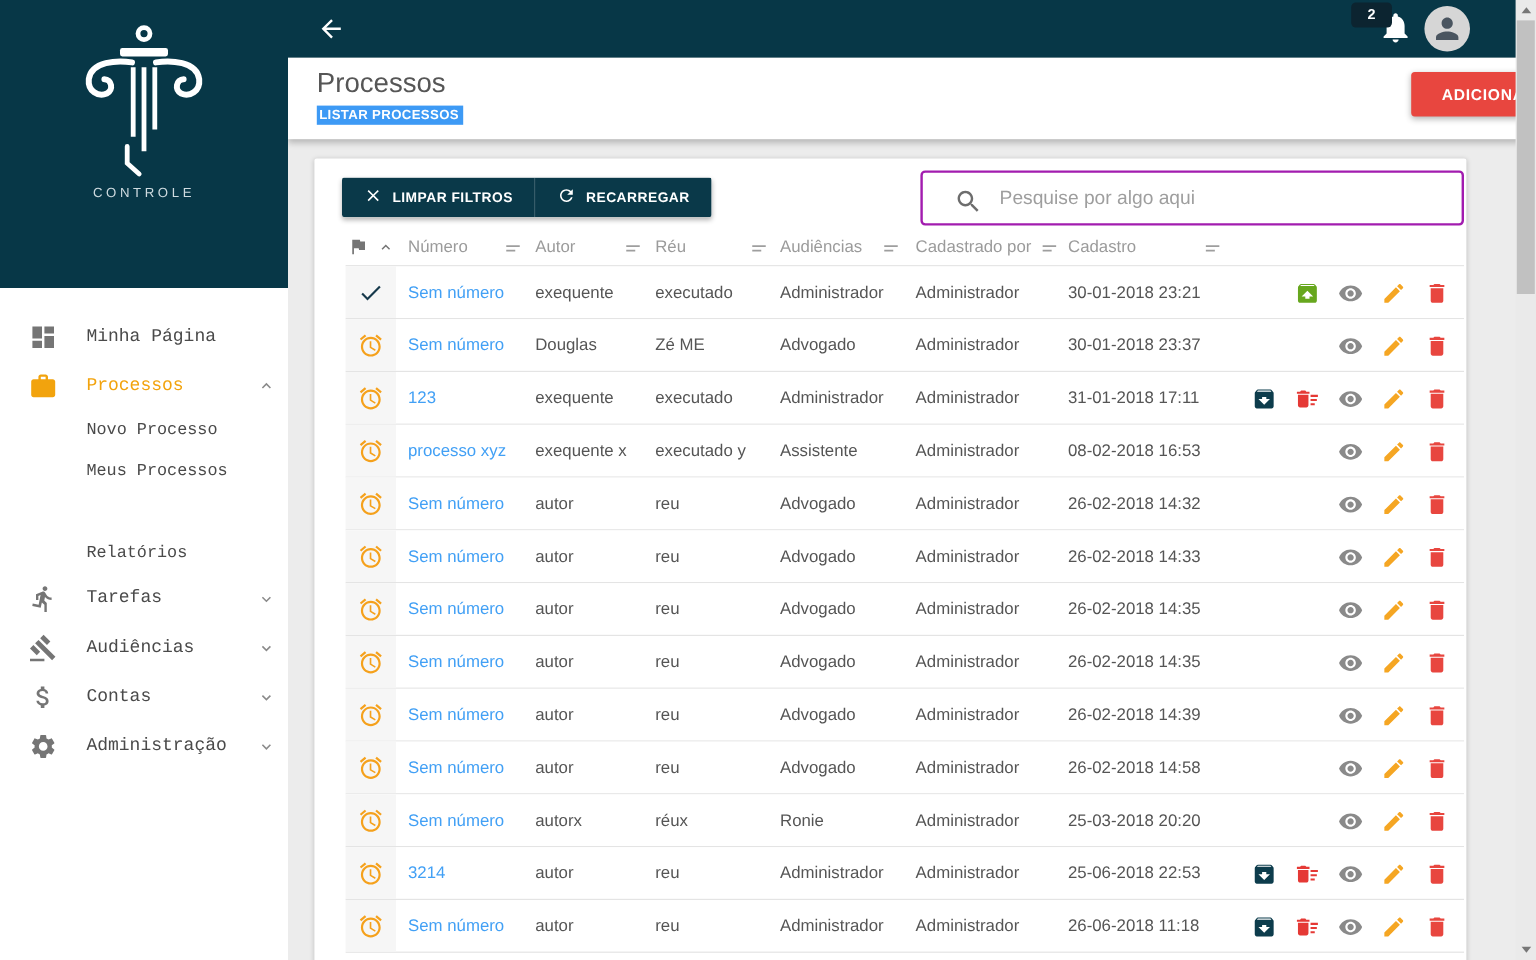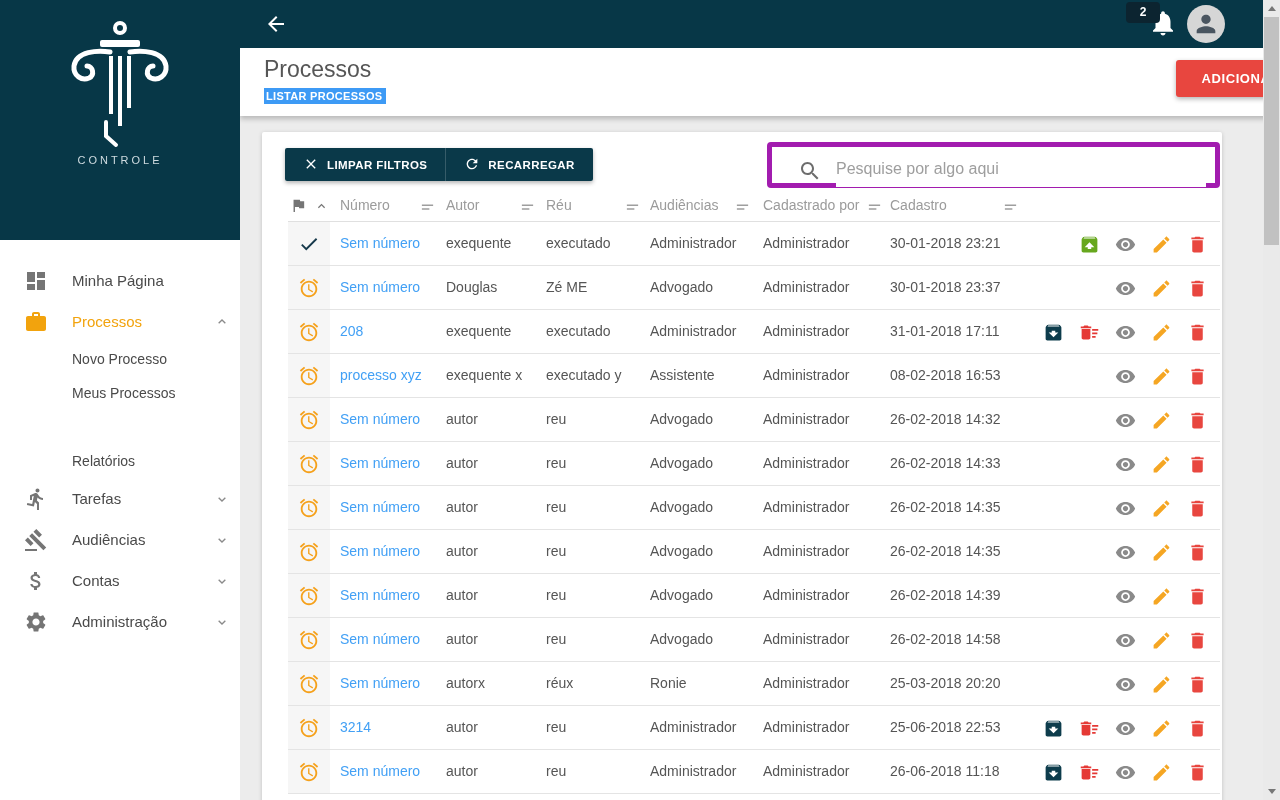--- a/index.html
+++ b/index.html
@@ -6,21 +6,21 @@
   html,body { width:1280px; height:800px; overflow:hidden; background:#ececec;
               font-family:"Liberation Sans", sans-serif; }
   #app { position:relative; width:1280px; height:800px; }
 
   
   .sidebar { position:absolute; left:0; top:0; width:240px; height:800px; background:#ffffff; z-index:5; }
   .brand { position:absolute; left:0; top:0; width:240px; height:240px; background:#073747; text-align:center; }
   .brand svg { margin-top:18px; }
   .brand-sub  { color:#cfdbe0; font-size:11px; letter-spacing:3px; margin-top:2px; }
   .brand-name { color:#ffffff; font-size:30px; font-weight:400; letter-spacing:2px; margin-top:2px; }
-  .menu { position:absolute; left:0; top:240px; width:272px; bottom:0; }
+  .menu { position:absolute; left:0; top:240px; width:272px; bottom:0;font-family:Liberation Mono, monospace; }
   .menu-item { position:absolute; left:0; width:240px; height:41px; display:flex; align-items:center; cursor:pointer; }
   .menu-item .mi-icon { position:absolute; left:24px; width:24px; height:24px; }
   .menu-item .mi-label { position:absolute; left:72px; font-size:15px; color:#4a4a4a; }
   .menu-item.active .mi-label { color:#f2a30d; }
   .menu-item .mi-chev { position:absolute; left:214px; width:16px; height:16px; }
   .sub-item { position:absolute; left:0; width:240px; height:34px; display:flex; align-items:center; cursor:pointer; }
   .sub-item .mi-label { position:absolute; left:72px; font-size:14px; color:#4a4a4a; }
   .sub-item.active .mi-label { color:#f2a30d; }
 
   
@@ -47,21 +47,21 @@
   .content { position:absolute; left:240px; right:0; top:116px; bottom:0; background:#ececec; }
   .card { position:absolute; left:22px; top:16px; width:960px; height:700px; background:#ffffff;
           border-radius:2px; box-shadow:0 1px 4px rgba(0,0,0,.18); }
 
   .toolbar { position:absolute; left:23px; top:16px; height:33px; display:flex; box-shadow:0 2px 4px rgba(0,0,0,.3); border-radius:2px; overflow:hidden; }
   .tb-btn { height:33px; background:#0a3949; border:none; color:#fff; font-size:11.5px; font-weight:bold;
             letter-spacing:.4px; display:flex; align-items:center; gap:8px; padding:0 18px; cursor:pointer;
             font-family:"Liberation Sans",sans-serif; }
   .tb-btn + .tb-btn { border-left:1px solid rgba(255,255,255,.18); }
 
-  .search-box { position:absolute; left:505px; top:10px; width:453px; height:46px; border:5px solid #a21caf;
+  .search-box { position:absolute; left:505px; top:10px; width:453px; height:46px; border:2px solid #a21caf;
                 border-radius:4px; }
   .search-box svg { position:absolute; left:26px; top:12px; }
   .search-input { position:absolute; left:64px; top:4px; width:370px; height:36px; border:none; outline:none;
                   font-size:16px; color:#555; font-family:"Liberation Sans",sans-serif; }
   .search-input::placeholder { color:#9e9e9e; }
 
   .thead { position:absolute; left:26px; top:63px; width:932px; height:27px; border-bottom:1px solid #e0e0e0; }
   .th { position:absolute; top:2px; font-size:14px; color:#9b9b9b; cursor:pointer; }
   .sort-ic { position:absolute; top:5px; cursor:pointer; }
   .flag-head { position:absolute; left:2px; top:2px; cursor:pointer; }
@@ -342,21 +342,21 @@
                 </span>
               </span>
             </span>
           </div>
           <div class="trow" style="top: 88px;">
             <span class="status-cell">
               <svg width="22" height="22" viewBox="0 0 24 24" fill="#f5a11c">
                 <path d="M22 5.72l-4.6-3.86-1.29 1.53 4.6 3.86L22 5.72zM7.88 3.39L6.6 1.86 2 5.71l1.29 1.53 4.59-3.85zM12.5 8H11v6l4.75 2.85.75-1.23-4-2.37V8zM12 4c-4.97 0-9 4.03-9 9s4.02 9 9 9c4.97 0 9-4.03 9-9s-4.03-9-9-9zm0 16c-3.87 0-7-3.13-7-7s3.13-7 7-7 7 3.13 7 7-3.13 7-7 7z"></path>
               </svg>
             </span>
-            <span class="cell" style="left:52px"><a>208</a></span>
+            <span class="cell" style="left:52px"><a>123</a></span>
             <span class="cell" style="left:158px">exequente</span>
             <span class="cell" style="left:258px">executado</span>
             <span class="cell" style="left:362px">Administrador</span>
             <span class="cell" style="left:475px">Administrador</span>
             <span class="cell" style="left:602px">31-01-2018 17:11</span>
             <span class="actions">
               <span class="aslot" style="left:0px">
                 <span>
                   <span>
                     <svg width="21" height="21" viewBox="0 0 24 24" fill="#0d3c4c">

